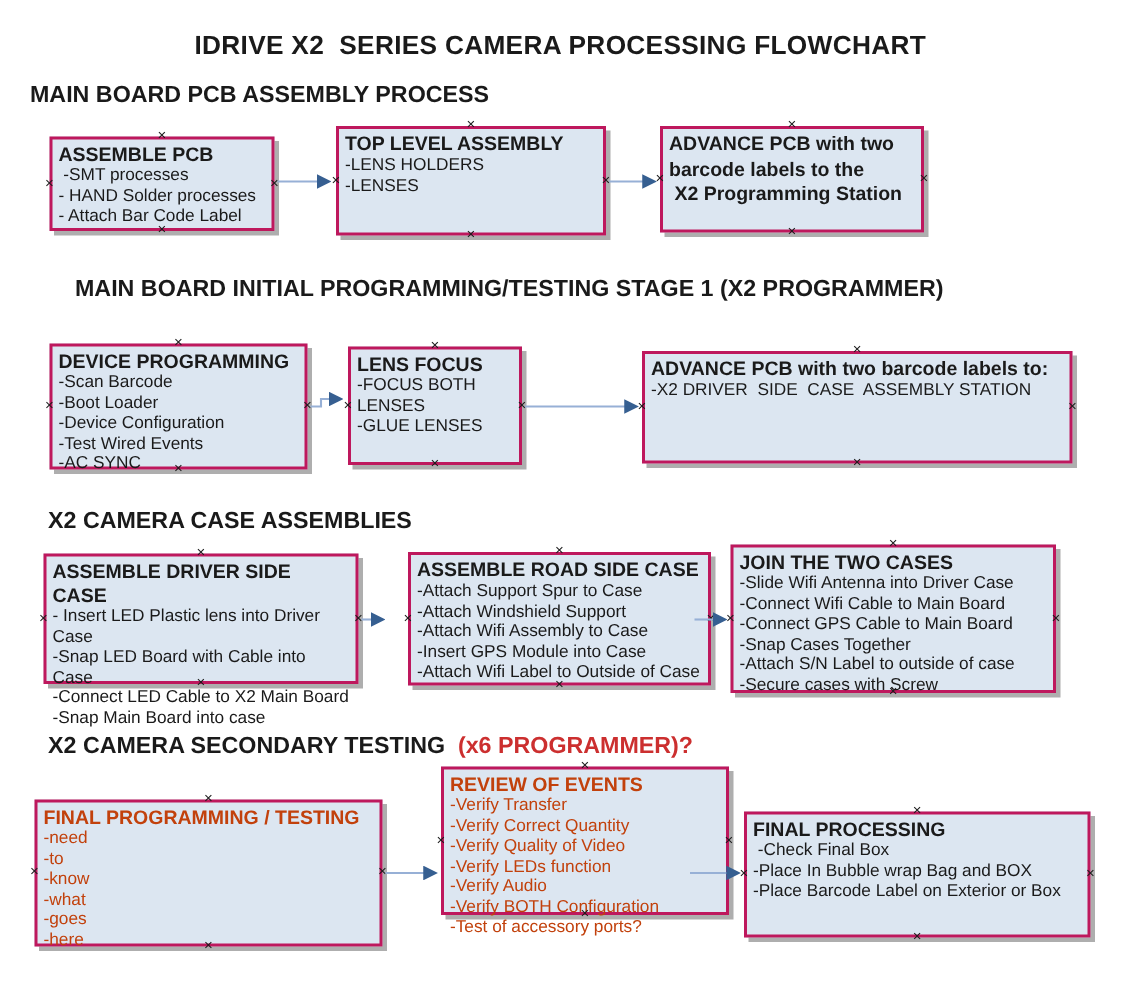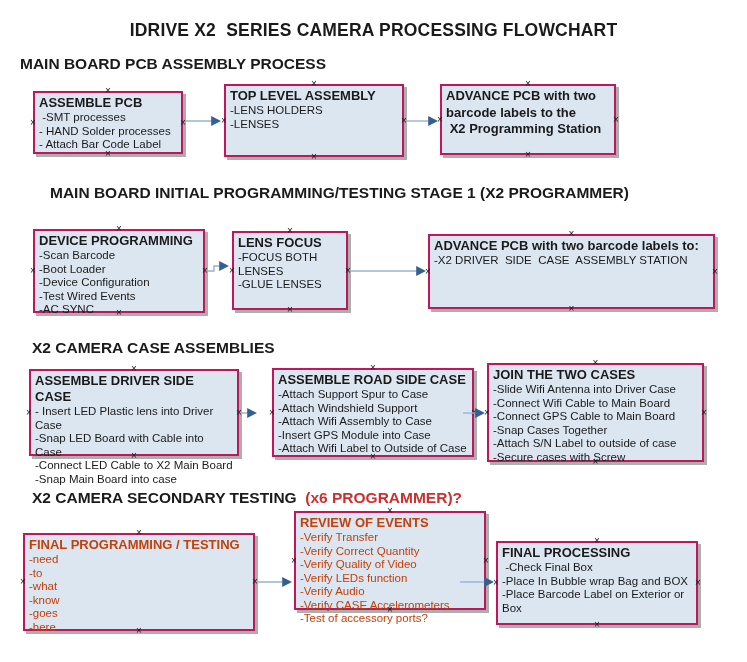--- a/index.html
+++ b/index.html
@@ -144,44 +144,44 @@
   <span class="anchor a-t"></span>
       <span class="anchor a-b"></span>
       <span class="anchor a-l"></span>
       <span class="anchor a-r"></span>
     </div>
 
   <div class="fbox red" style="left:23px; top:533px; width:232px; height:98px;">
     <div class="btitle">FINAL PROGRAMMING / TESTING</div>
     <div class="bitem">-need</div>
     <div class="bitem">-to</div>
+    <div class="bitem">-know</div>
     <div class="bitem">-what</div>
-    <div class="bitem">-know</div>
     <div class="bitem">-goes</div>
     <div class="bitem">-here</div>
   <span class="anchor a-t"></span>
       <span class="anchor a-b"></span>
       <span class="anchor a-l"></span>
       <span class="anchor a-r"></span>
     </div>
   <div class="fbox red" style="left:294px; top:511px; width:192px; height:99px;">
     <div class="btitle">REVIEW OF EVENTS</div>
     <div class="bitem">-Verify Transfer</div>
     <div class="bitem">-Verify Correct Quantity</div>
     <div class="bitem">-Verify Quality of Video</div>
     <div class="bitem">-Verify LEDs function</div>
     <div class="bitem">-Verify Audio</div>
-    <div class="bitem">-Verify CASE Accelerometers</div>
+    <div class="bitem">-Verify BOTH Configuration</div>
     <div class="bitem">-Test of accessory ports?</div>
   <span class="anchor a-t"></span>
       <span class="anchor a-b"></span>
       <span class="anchor a-l"></span>
       <span class="anchor a-r"></span>
     </div>
-  <div class="fbox" style="left:496px; top:541px; width:202px; height:84px;">
+  <div class="fbox" style="left:496px; top:541px; width:231px; height:84px;">
     <div class="btitle">FINAL PROCESSING</div>
     <div class="bitem"> -Check Final Box</div>
     <div class="bitem">-Place In Bubble wrap Bag and BOX</div>
     <div class="bitem">-Place Barcode Label on Exterior or Box</div>
   <span class="anchor a-t"></span>
       <span class="anchor a-b"></span>
       <span class="anchor a-l"></span>
       <span class="anchor a-r"></span>
     </div>
 

